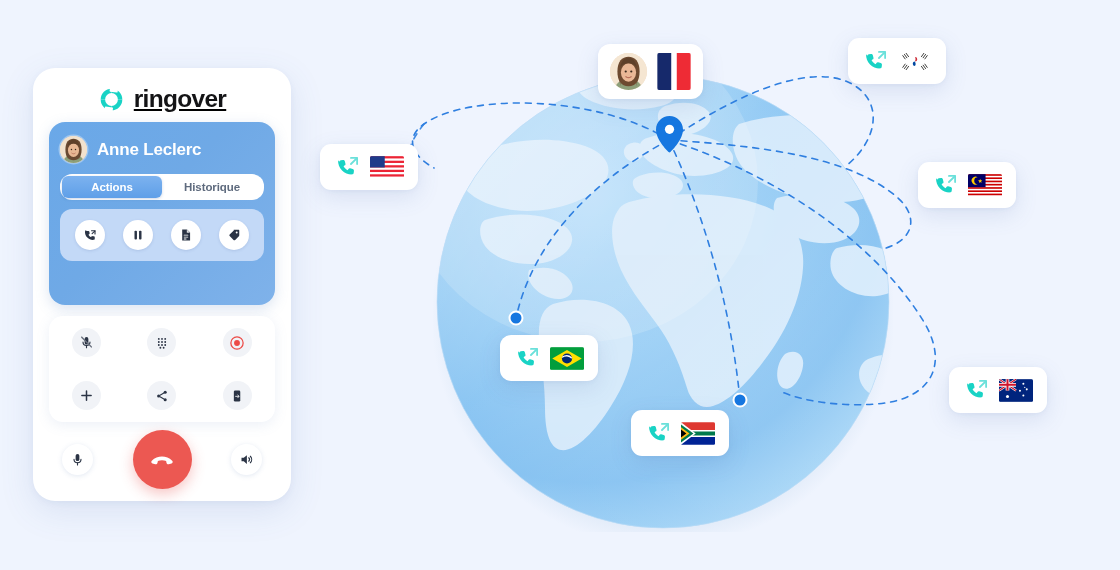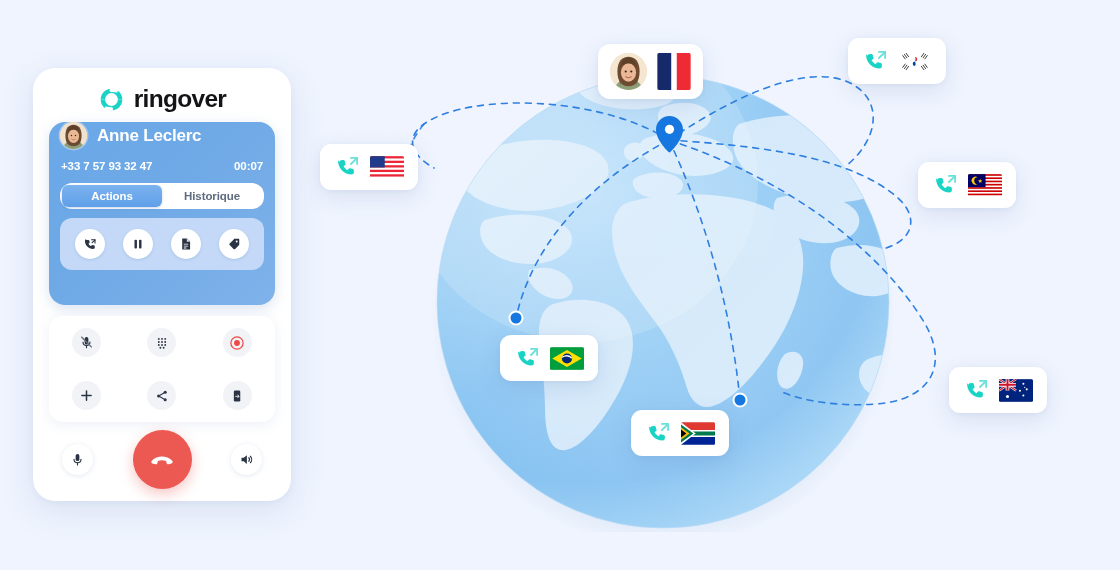--- a/index.html
+++ b/index.html
@@ -52,20 +52,21 @@
     border-radius: 22px;
     box-shadow: 0 10px 34px rgba(80,110,170,0.13), 0 2px 6px rgba(80,110,170,0.07);
   }
   #logo-row {
     display: flex;
     align-items: center;
     justify-content: center;
     gap: 9px;
     height: 54px;
     padding-top: 4px;
+    text-decoration: underline;
   }
   .logo-mark { width: 27px; height: 27px; display: block; }
   .logo-text {
     font-size: 24.5px;
     font-weight: 700;
     color: #141416;
     letter-spacing: -0.7px;
     line-height: 1;
   }
 
@@ -77,21 +78,21 @@
     height: 183px;
     border-radius: 16px;
     background: linear-gradient(135deg, #6aa8e8 0%, #6fa9e6 45%, #7fb2ea 100%);
     box-shadow: 0 4px 14px rgba(90,130,190,0.22);
     overflow: hidden;
   }
   #contact-row {
     display: flex;
     align-items: center;
     gap: 10px;
-    padding: 0 0 0 11px;
+    padding: 14px 0 0 11px;
   }
   .avatar {
     width: 27px; height: 27px;
     border-radius: 50%;
     background: #efdcc6;
     overflow: hidden;
     flex: 0 0 auto;
     position: relative;
     box-shadow: 0 0 0 1.5px rgba(255,255,255,0.35);
   }
@@ -380,24 +381,20 @@
             <path d="M11.5 15 C10 23 10.5 31 12 35 C9.5 30 8.5 21 11.5 15 Z" fill="#6a4a32"></path>
             <path d="M28.5 15 C30 23 29.5 31 28 35 C30.5 30 31.5 21 28.5 15 Z" fill="#6a4a32"></path>
             <circle cx="17" cy="20" r="1.1" fill="#3a2a1d"></circle>
             <circle cx="23" cy="20" r="1.1" fill="#3a2a1d"></circle>
             <path d="M17.5 25.5 C19 26.7 21 26.7 22.5 25.5" stroke="#b9715c" stroke-width="1.2" fill="none" stroke-linecap="round"></path>
           </svg>
         </div>
         <div class="contact-name">Anne Leclerc</div>
       </div>
 
-      <div id="meta-row">
-        <span>+33 7 57 93 32 47</span>
-        <span>00:07</span>
-      </div>
 
       <div id="tabs">
         <div class="tab active">Actions</div>
         <div class="tab">Historique</div>
       </div>
 
       <div id="action-tray">
         <div class="act-btn">
           <svg width="15" height="15" viewBox="0 0 24 24">
             <path d="M5.2 3.4c-.9 0-1.7.7-1.9 1.6-.6 3.3.7 7.4 3.6 10.3 2.9 2.9 7 4.2 10.3 3.6.9-.2 1.6-1 1.6-1.9v-2.1c0-.8-.6-1.5-1.4-1.6l-2.3-.3c-.6-.1-1.2.2-1.5.7l-.7 1.2c-1.8-.9-3.3-2.4-4.2-4.2l1.2-.7c.5-.3.8-.9.7-1.5l-.3-2.3c-.1-.8-.8-1.4-1.6-1.4H5.2z" fill="#2b3445"></path>

